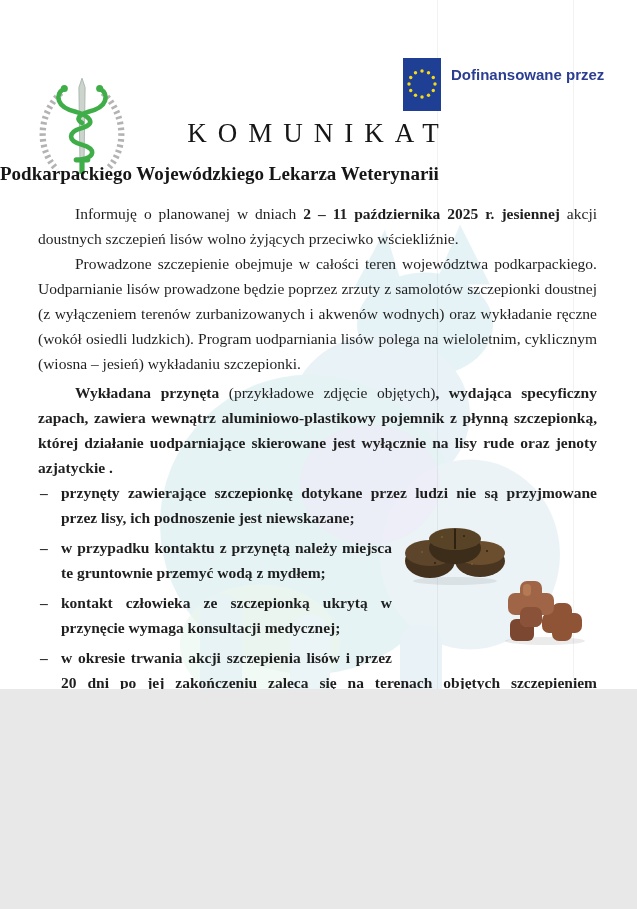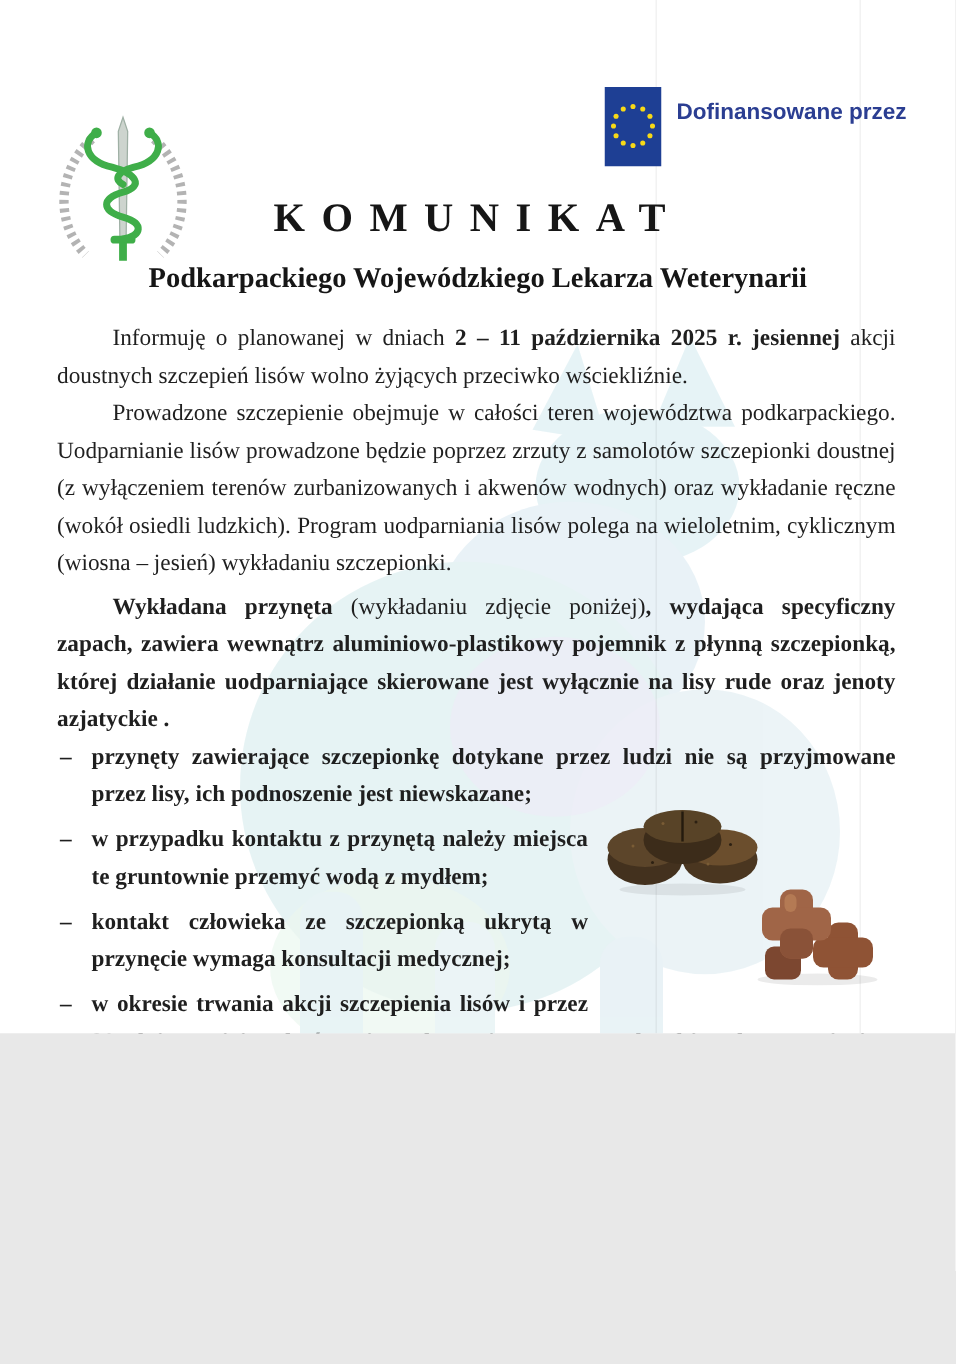--- a/index.html
+++ b/index.html
@@ -11,23 +11,23 @@
   .fold{position:absolute;top:0;bottom:0;width:1px;background:rgba(70,70,70,0.07);z-index:0;}
   .fold.f1{left:437px;} .fold.f2{left:573px;}
   
   .watermark{position:absolute;left:140px;top:222px;width:450px;height:505px;opacity:0.5;z-index:0;}
   
   .logo{position:absolute;left:30px;top:74px;width:104px;height:104px;z-index:1;}
   .eu{position:absolute;left:403px;top:58px;display:flex;gap:10px;z-index:1;}
   .eu-flag{width:38px;height:53px;display:block;}
   .eu-text{font-family:"Liberation Sans", sans-serif;font-weight:bold;color:#2b3e92;
     font-size:15px;line-height:19px;padding-top:7px;}
-  .title{margin:12px;padding-top:118px;text-align:center;font-size:27px;font-weight:bold;
+  .title{margin:0;padding-top:118px;text-align:center;font-size:27px;font-weight:normal;
     letter-spacing:11px;color:#161616;position:relative;z-index:1;}
-  .subtitle{margin:14px 0 0 0;text-align:center;font-size:19px;font-weight:bold;
+  .subtitle{margin:14px 0 0 0;text-align:left;font-size:19px;font-weight:bold;
     color:#161616;position:relative;z-index:1;}
   
   .content{position:relative;z-index:1;padding:16px 40px 0 38px;font-size:15.5px;
     line-height:25px;text-align:justify;}
   .content p{margin:0;text-indent:37px;}
   .content p.p3{margin-top:4px;}
   .content p.p4{margin-top:14px;margin-bottom:8px;}
   .bullet{position:relative;padding-left:23px;font-weight:bold;margin-bottom:5px;text-align:justify;}
   .bullet .dash{position:absolute;left:2px;top:0;}
   .bait-float{float:right;width:195px;height:118px;position:relative;margin:0 0 2px 10px;}
@@ -101,21 +101,21 @@
   </div>
 
   <h1 class="title">KOMUNIKAT</h1>
   <h2 class="subtitle">Podkarpackiego Wojewódzkiego Lekarza Weterynarii</h2>
 
   <div class="content">
     <p><span>Informuję o planowanej w dniach </span><strong>2 – 11 października 2025 r. jesiennej</strong><span> akcji doustnych szczepień lisów wolno żyjących przeciwko wściekliźnie.</span></p>
 
     <p>Prowadzone szczepienie obejmuje w całości teren województwa podkarpackiego. Uodparnianie lisów prowadzone będzie poprzez zrzuty z samolotów szczepionki doustnej (z wyłączeniem terenów zurbanizowanych i akwenów wodnych) oraz wykładanie ręczne (wokół osiedli ludzkich). Program uodparniania lisów polega na wieloletnim, cyklicznym (wiosna – jesień) wykładaniu szczepionki.</p>
 
-    <p class="p3"><strong>Wykładana przynęta </strong><span>(wykładaniu zdjęcie poniżej)</span><strong>, wydająca specyficzny zapach, zawiera wewnątrz aluminiowo-plastikowy pojemnik z płynną szczepionką, której działanie uodparniające skierowane jest wyłącznie na lisy rude oraz jenoty azjatyckie .</strong></p>
+    <p class="p3"><strong>Wykładana przynęta </strong><span>(przykładowe zdjęcie objętych)</span><strong>, wydająca specyficzny zapach, zawiera wewnątrz aluminiowo-plastikowy pojemnik z płynną szczepionką, której działanie uodparniające skierowane jest wyłącznie na lisy rude oraz jenoty azjatyckie .</strong></p>
 
 
     <div class="bullet"><span class="dash">–</span><span>przynęty zawierające szczepionkę dotykane przez ludzi nie są przyjmowane przez lisy, ich podnoszenie jest niewskazane;</span></div>
 
     <div class="bait-float">
       <svg class="bait-a" viewBox="0 0 105 65" aria-hidden="true">
         <ellipse cx="53" cy="60" rx="42" ry="4" fill="#000" opacity="0.07"></ellipse>
         <ellipse cx="28" cy="40" rx="25" ry="17" fill="#43311e"></ellipse>
         <ellipse cx="28" cy="32" rx="25" ry="13" fill="#5c452a"></ellipse>
         <ellipse cx="78" cy="40" rx="25" ry="16" fill="#4a3620"></ellipse>

